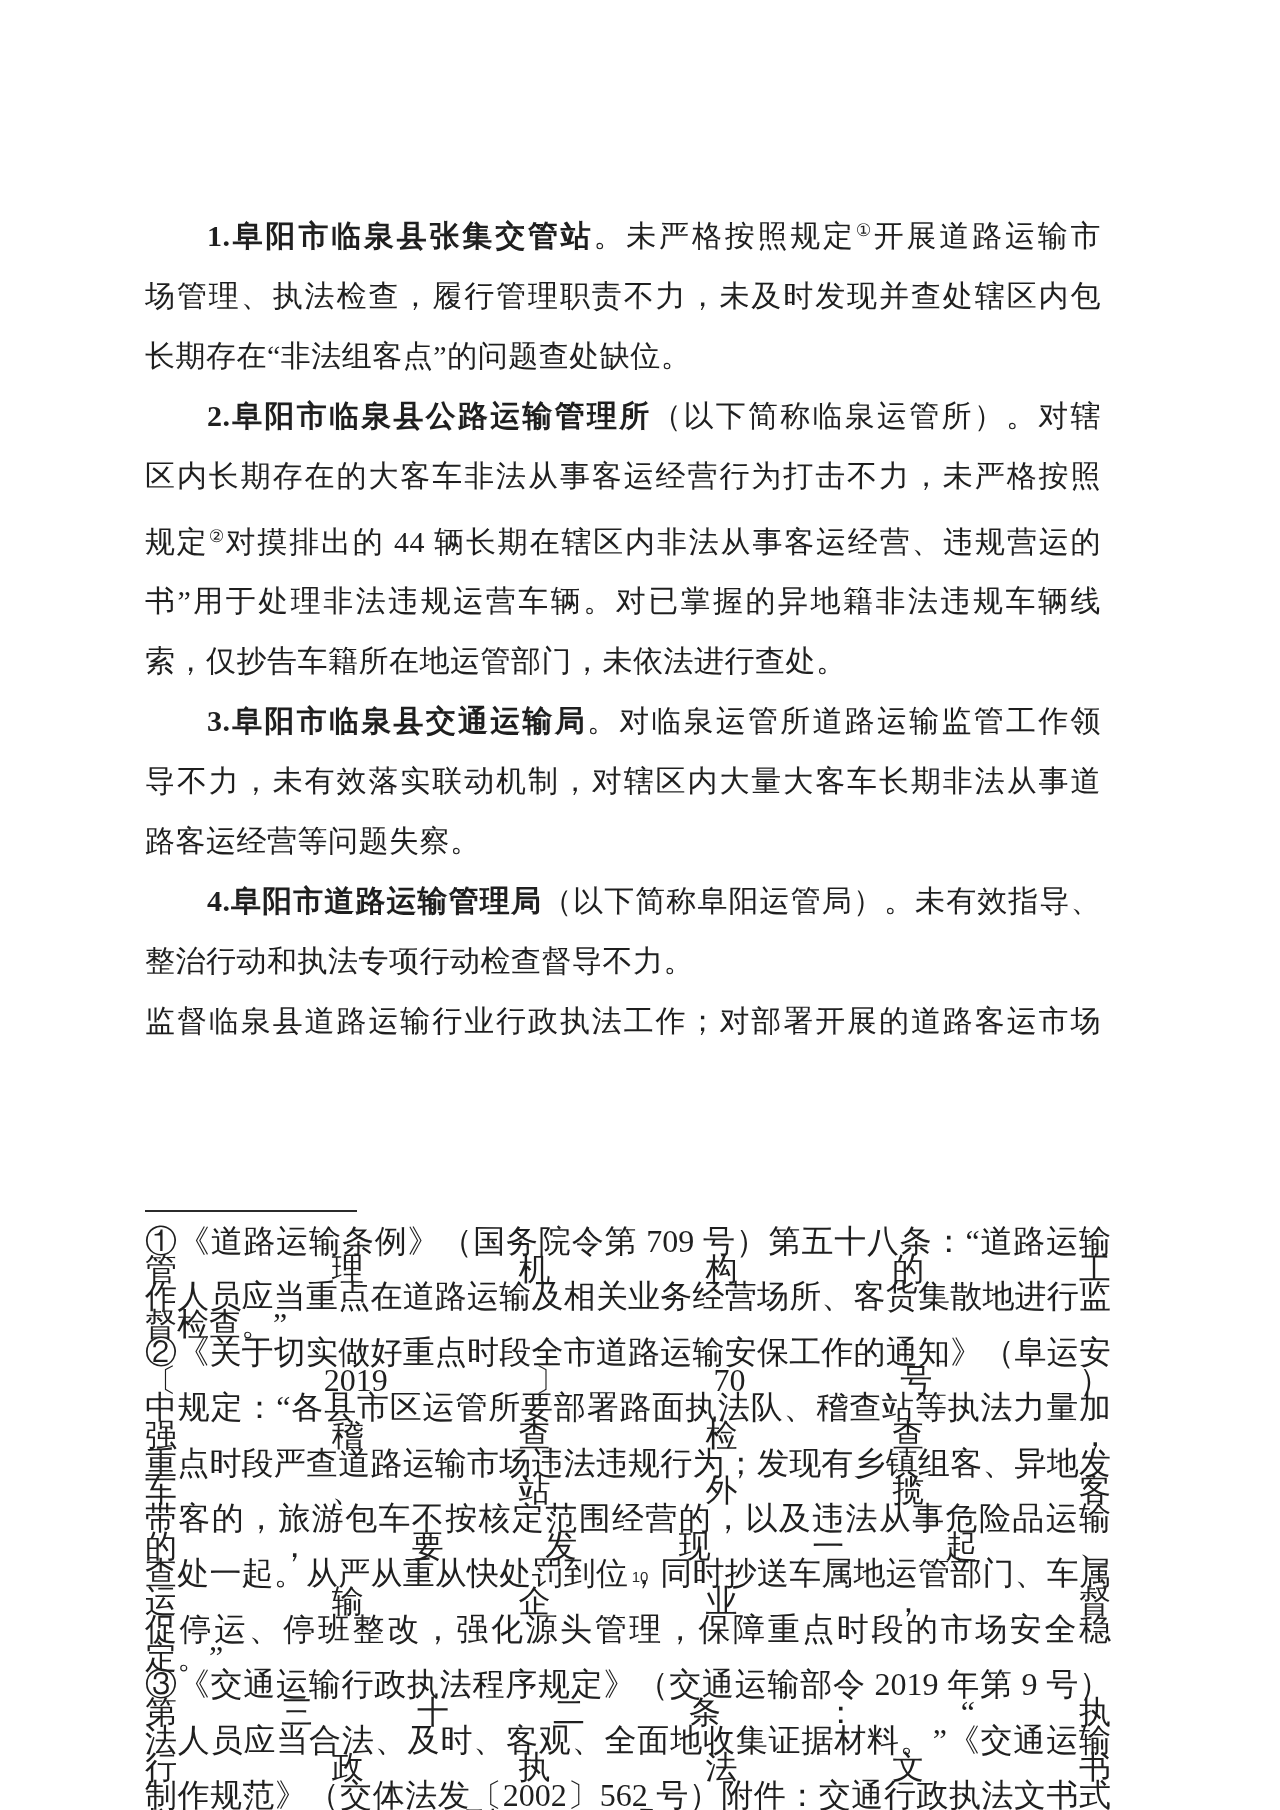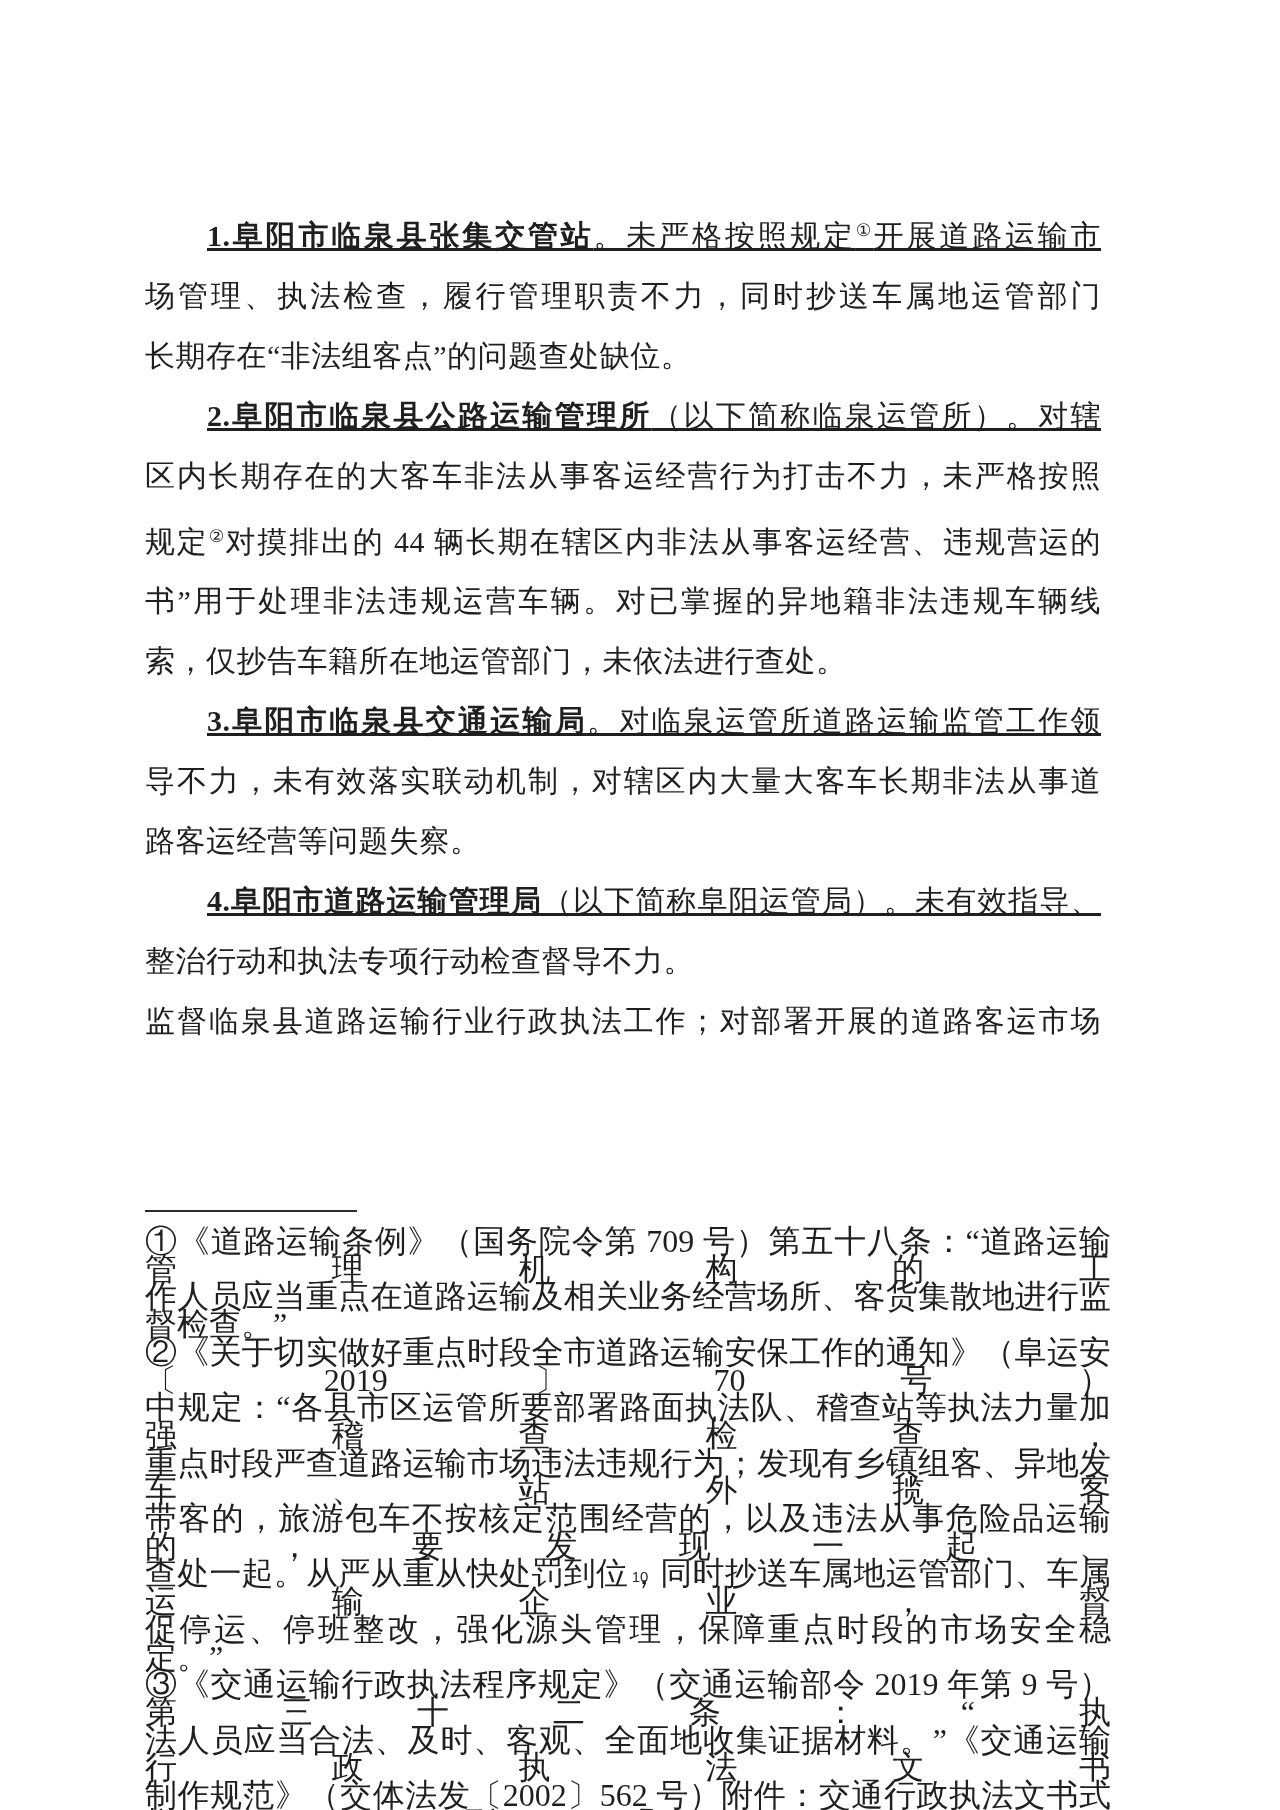--- a/index.html
+++ b/index.html
@@ -21,21 +21,21 @@
     font-size: 30px;
     line-height: 60px;
     letter-spacing: 0.5px;
   }
   .line {
     text-align: justify;
     text-align-last: justify;
     white-space: normal;
   }
   .line.short { text-align-last: left; }
-  .line.indent { text-indent: 62px; text-decoration: underline; }
+  .line.indent { text-indent: 62px; }
   .b { font-weight: 700; }
   .sup {
     font-size: 0.58em;
     vertical-align: 0.55em;
     letter-spacing: 0;
   }
   .footnote-sep {
     position: absolute;
     left: 145px;
     top: 1210px;
@@ -62,21 +62,21 @@
     font-family: "Liberation Sans", "DejaVu Sans", sans-serif;
   }
 </style>
 </head>
 <body>
 
 <div class="page">
   <div class="body-text">
       <div>
         <div class="line indent"><span class="b">1.阜阳市临泉县张集交管站</span><span>。未严格按照规定</span><span class="sup">①</span><span>开展道路运输市</span></div>
-        <div class="line"><span>场管理、执法检查，履行管理职责不力，同时抄送车属地运管部门</span></div>
+        <div class="line"><span>场管理、执法检查，履行管理职责不力，未及时发现并查处辖区内包</span></div>
         <div class="line short"><span>长期存在“非法组客点”的问题查处缺位。</span></div>
       </div>
       <div>
         <div class="line indent"><span class="b">2.阜阳市临泉县公路运输管理所</span><span>（以下简称临泉运管所）。对辖</span></div>
         <div class="line"><span>区内长期存在的大客车非法从事客运经营行为打击不力，未严格按照</span></div>
         <div class="line"><span>规定</span><span class="sup">②</span><span>对摸排出的 44 辆长期在辖区内非法从事客运经营、违规营运的</span></div>
         <div class="line"><span>书”用于处理非法违规运营车辆。对已掌握的异地籍非法违规车辆线</span></div>
         <div class="line short"><span>索，仅抄告车籍所在地运管部门，未依法进行查处。</span></div>
       </div>
       <div>

